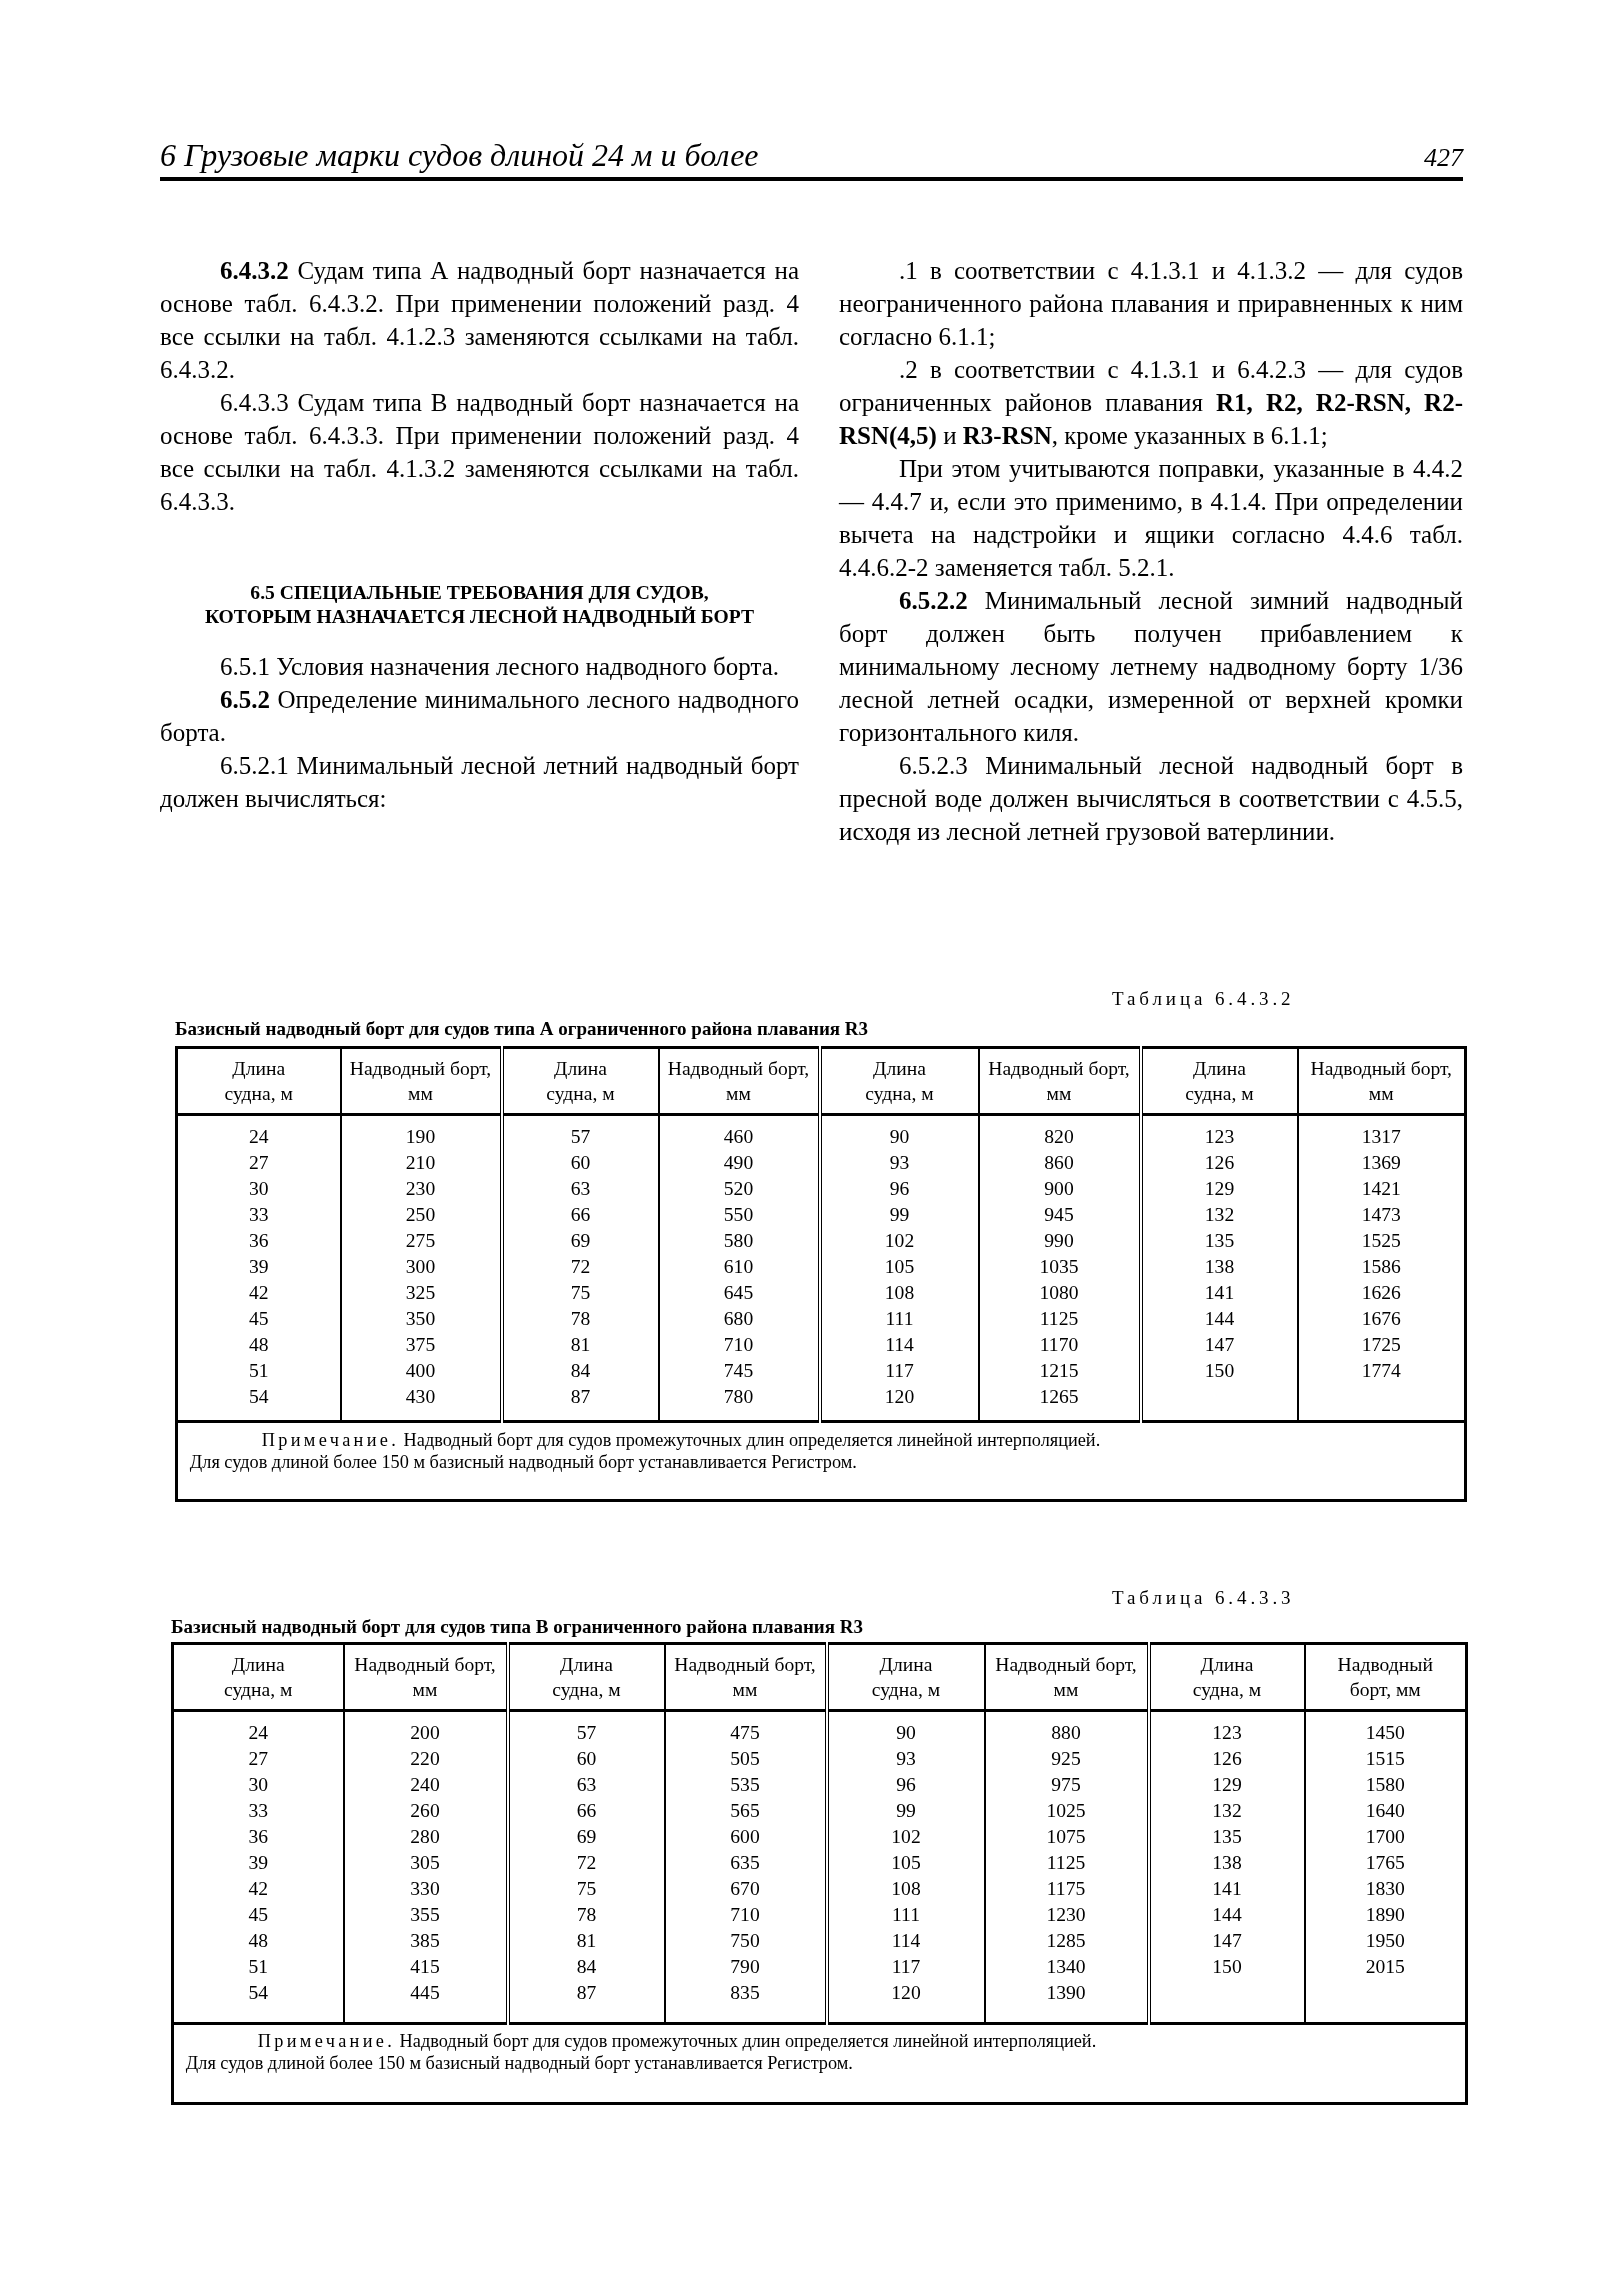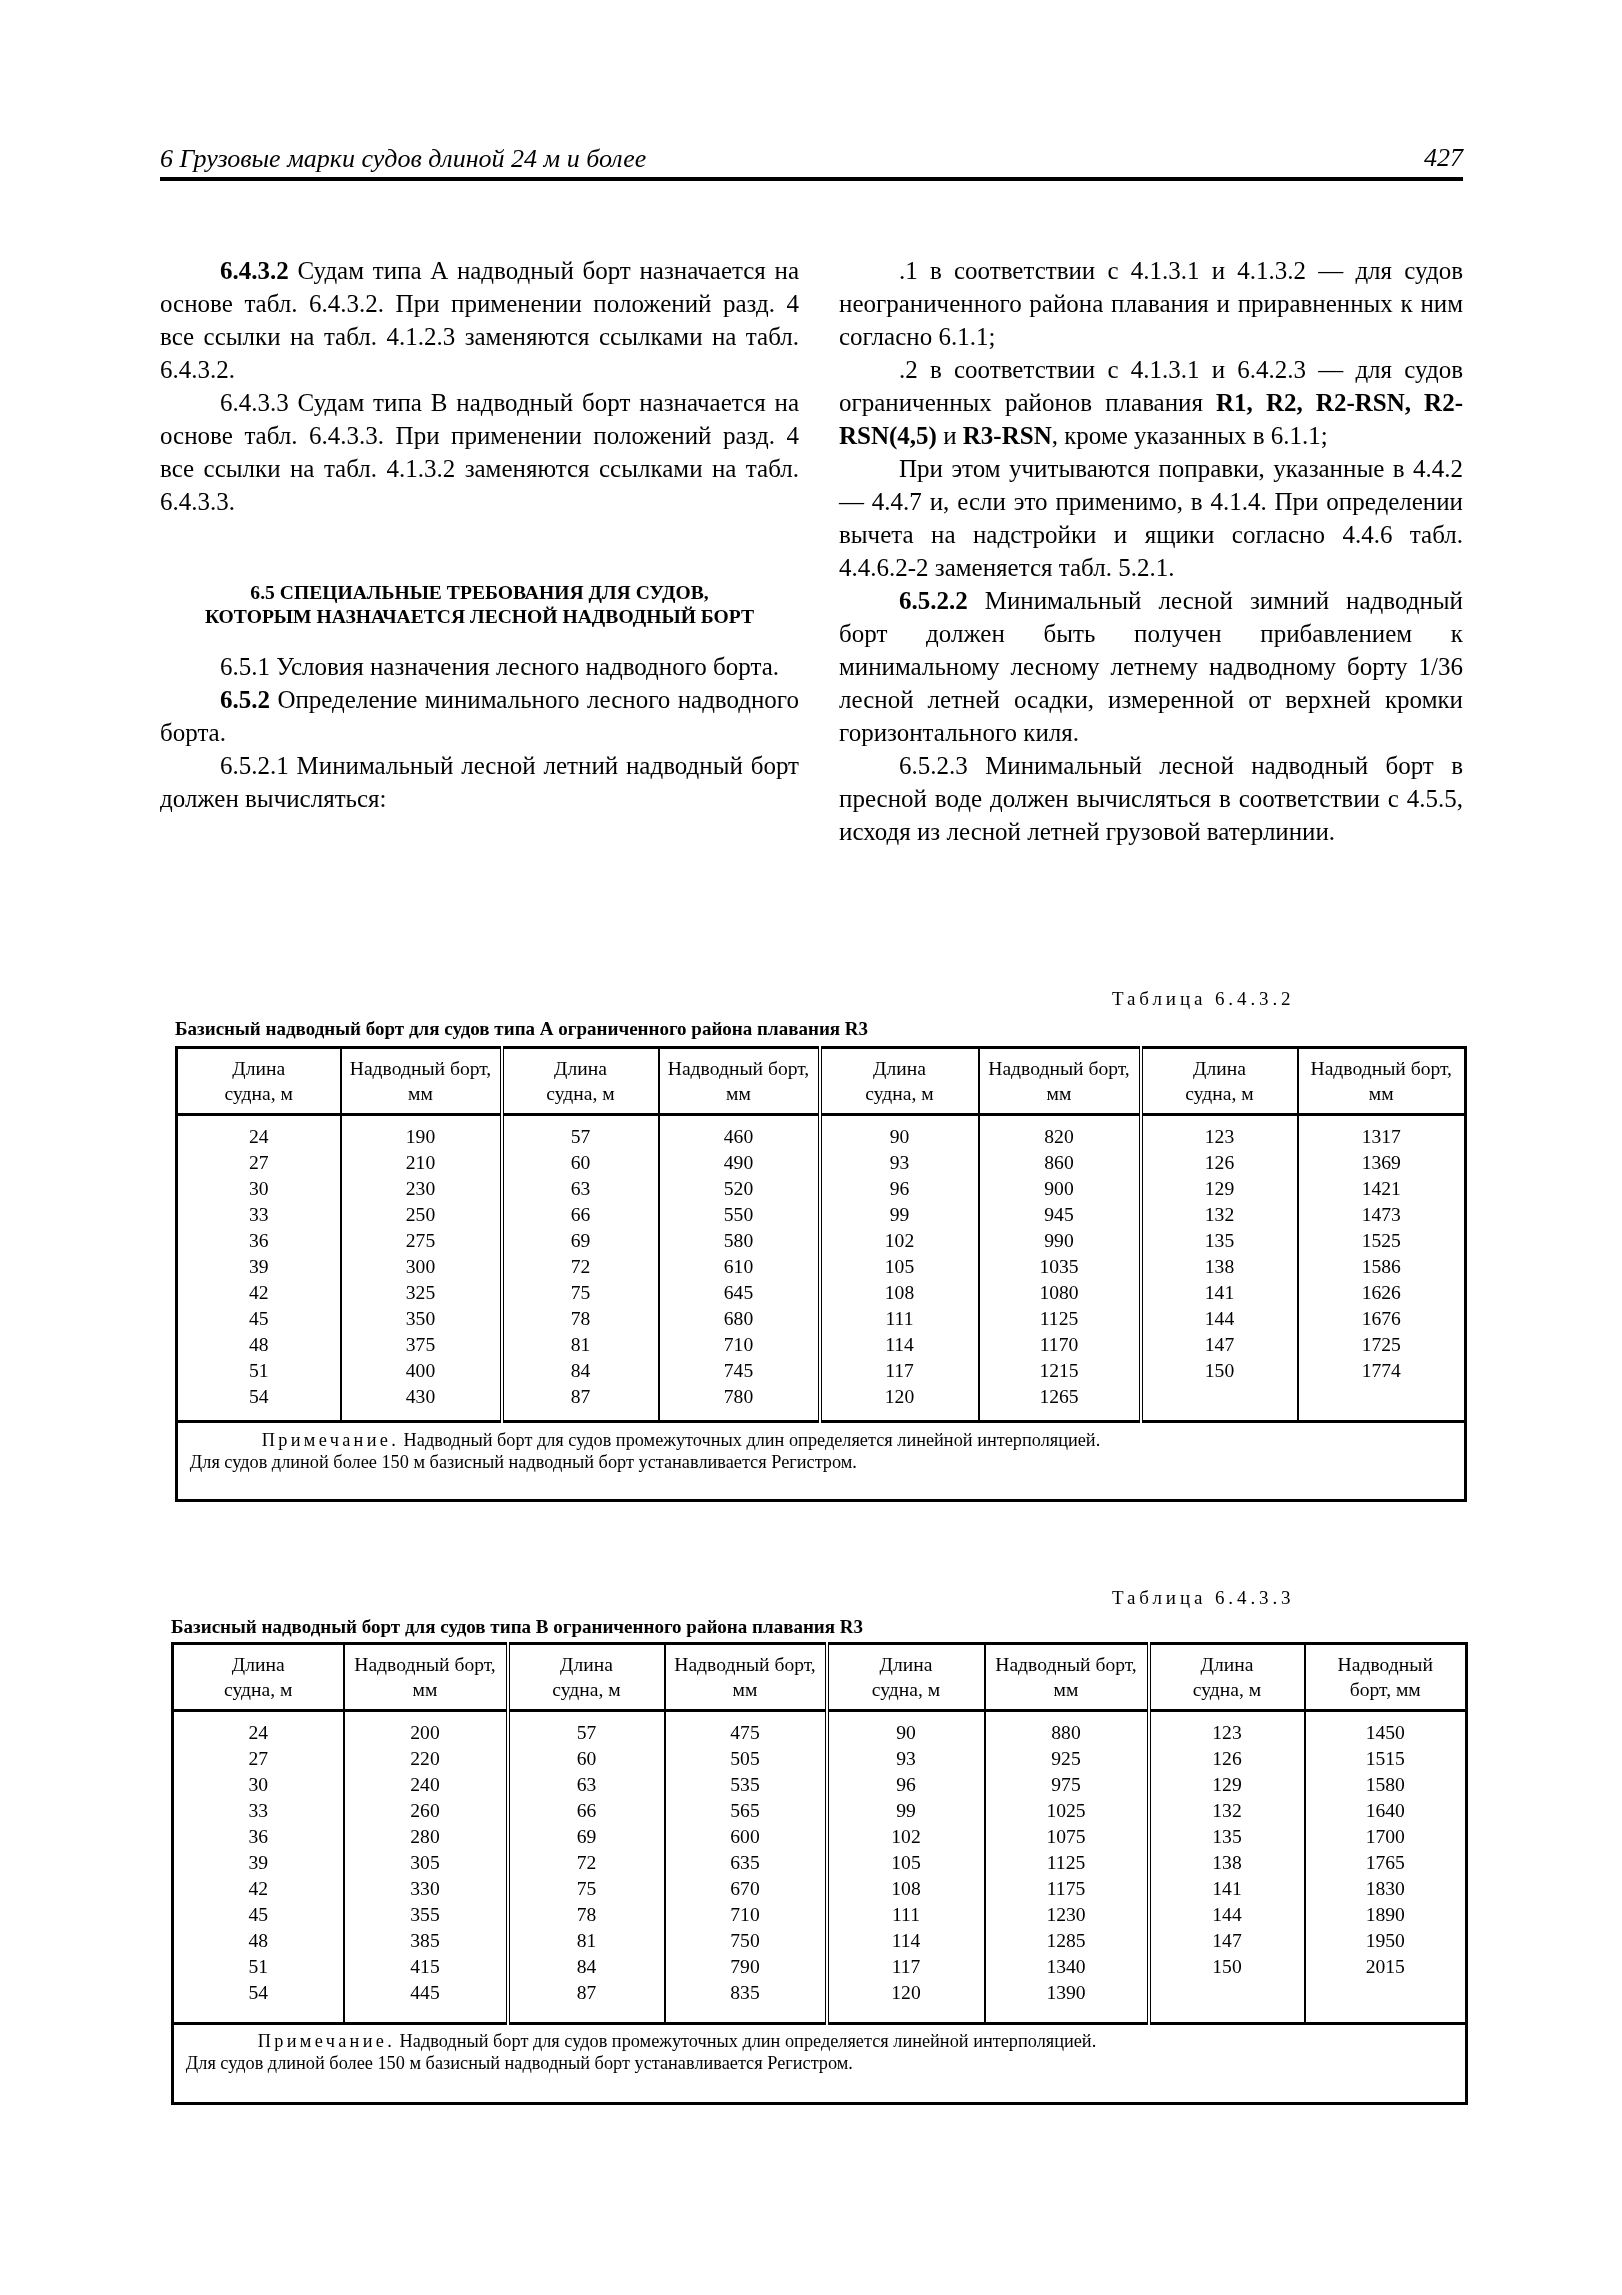--- a/index.html
+++ b/index.html
@@ -1,20 +1,20 @@
 <!DOCTYPE html>
 <html style="font-size:10.5px"><head>
 <meta charset="utf-8">
 <style>
   html, body { margin: 0; padding: 0; background: #ffffff; }
   body { width: 1622px; height: 2295px; position: relative; overflow: hidden;
          font-family: "Liberation Serif", "DejaVu Serif", serif; color: #000; }
   .abs { position: absolute; }
   .running-head { left: 160px; top: 136px; width: 1303px; height: 41px; border-bottom: 4.6px solid #000; }
-  .running-head .title { position: absolute; left: 0; bottom: 2.6px; font-style: italic; font-size: 26px; }
+  .running-head .title { position: absolute; left: 0; bottom: 2.6px; font-style: italic; font-size: 32px; }
   .running-head .pageno { position: absolute; right: 0; bottom: 4px; font-size: 26px; font-style: italic; }
 
   .col { position: absolute; font-size: 25px; line-height: 33px; text-align: justify; }
   .col p { margin: 0; text-indent: 60px; }
   .col p .b { font-weight: bold; }
   .col-left { left: 160px; top: 254px; width: 639px; }
   .col-right { left: 839px; top: 254px; width: 624px; }
   .section-title { font-weight: bold; font-size: 19.6px; line-height: 23.6px; text-align: center; text-indent: 0 !important; margin: 63px 0 22px 0 !important; }
 
   .table-label { font-size: 19px; letter-spacing: 3.9px; text-align: left; }

